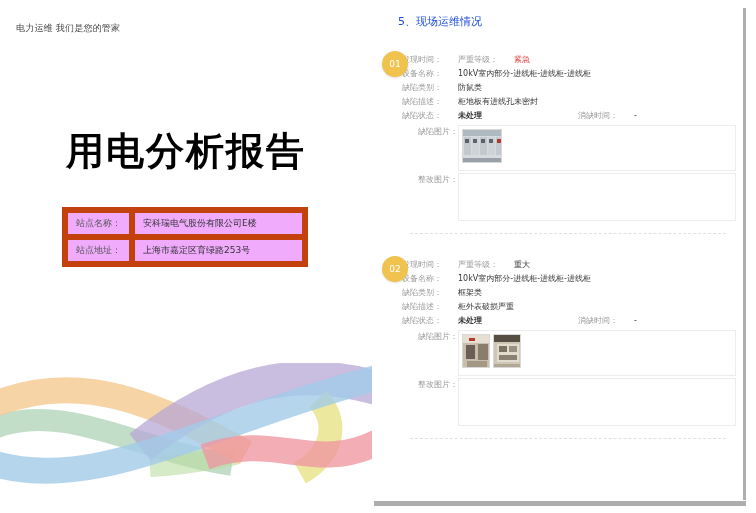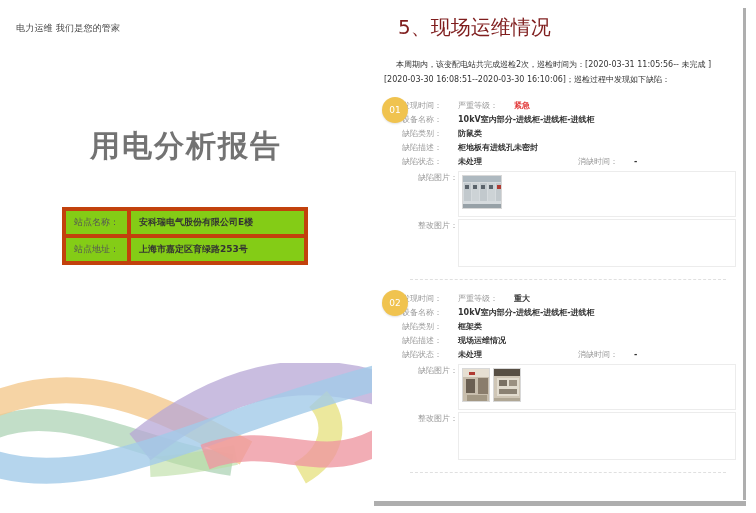--- a/index.html
+++ b/index.html
@@ -4,39 +4,39 @@
 <style>
   * { margin:0; padding:0; box-sizing:border-box; }
   html,body { width:756px; height:513px; background:#ffffff; overflow:hidden;
               font-family:"DejaVu Sans","Liberation Sans",sans-serif; color:#333; }
   .stage { position:relative; width:756px; height:513px; background:#fff; }
 
   
   .page-left { position:absolute; left:0; top:0; width:372px; height:496px; background:#fff; overflow:hidden; }
   .brand { position:absolute; left:16px; top:22px; font-size:9px; color:#444; letter-spacing:.2px; }
   .cover-title { position:absolute; left:0; top:126px; width:100%; text-align:center;
-                 font-size:30px; font-weight:bold; color:#737373; letter-spacing:2px; }
+                 font-size:38px; font-weight:bold; color:#000000; letter-spacing:2px; }
   .info-table { position:absolute; left:62px; top:207px; width:246px; border-collapse:collapse; }
-  .info-table td { border:4px solid #c2410c; font-size:9px; height:27px; padding:0 8px; background:#84cc16; }
+  .info-table td { border:6px solid #c2410c; font-size:9px; height:27px; padding:0 8px; background:#f0abfc; }
   .info-table td.lbl { width:58px; color:#555; white-space:nowrap; }
   .info-table td.val { color:#333; }
   .waves { position:absolute; left:0; bottom:7px; width:372px; height:126px; }
 
   
   .page-right { position:absolute; left:374px; top:0; width:372px; height:513px; background:#fff; }
-  .section-title { margin:14px 0 16px 24px; font-size:20px; font-weight:500; color:#7f1d1d; }
+  .section-title { margin:14px 0 10px 24px; font-size:11px; font-weight:500; color:#1d4ed8; }
   .intro { margin:2px 10px 0 10px; font-size:8px; line-height:15px; color:#333; text-indent:12px; }
 
-  .defect { position:relative; margin-top:12px; padding:0 10px 0 28px; }
+  .defect { position:relative; margin-top:24px; padding:0 10px 0 28px; }
   .badge { position:absolute; left:8px; top:-2px; width:26px; height:26px; border-radius:50%;
            background:#f0c34f; color:#fff; font-size:9px; display:flex; align-items:center;
            justify-content:center; box-shadow:0 1px 2px rgba(0,0,0,.12); }
   .row { display:flex; align-items:baseline; font-size:8px; line-height:14px; }
   .lbl { width:56px; flex:0 0 56px; color:#9a9a9a; }
-  .val { font-weight:bold; color:#333; }
+  .val { font-weight:normal; color:#333; }
   .val.colw { flex:0 0 120px; font-weight:bold; }
   .sev-urgent { color:#e23b3b; }
   .sev-major  { color:#333; }
   .photo-row { display:flex; align-items:flex-start; font-size:8px; line-height:14px; margin-top:2px;text-align:right; }
   .photo-box { flex:1 1 auto; border:1px solid #ececec; min-height:46px; padding:3px; display:flex; gap:3px; background:#fff; }
   .photo-box.empty { min-height:48px; }
   .thumb { display:block; border:1px solid #d8d8d8; }
   .dashed-sep { border-top:1px dashed #e0e0e0; margin:12px 10px 0 8px; }
 
   
@@ -71,21 +71,20 @@
       <path d="M-8,42 C80,6 155,40 246,90" stroke="#f4c98f" stroke-width="26" opacity="0.8"></path>
       <path d="M140,84 C225,16 300,2 380,26" stroke="#b7a7d6" stroke-width="34" opacity="0.75"></path>
       <path d="M300,110 C332,92 340,60 318,36" stroke="#e9e48c" stroke-width="24" opacity="0.85"></path>
       <path d="M-8,100 C95,132 205,60 380,14" stroke="#a3cbe9" stroke-width="26" opacity="0.8"></path>
       <path d="M205,94 C275,68 315,112 380,78" stroke="#ee96a0" stroke-width="26" opacity="0.78"></path>
     </svg>
   </div>
 
   <div class="page-right">
     <h2 class="section-title">5、现场运维情况</h2>
-    <p class="intro">本周期内，该变配电站共完成巡检2次，巡检时间为：[2020-03-31 11:05:56-- 未完成 ] [2020-03-30 16:08:51--2020-03-30 16:10:06]；巡检过程中发现如下缺陷：</p>
 
     <div class="defect">
       <div class="badge">01</div>
       <div class="row">
         <span class="lbl">发现时间：</span>
         <span class="lbl">严重等级：</span>
         <span class="val sev-urgent">紧急</span>
       </div>
       <div class="row">
         <span class="lbl">设备名称：</span>
@@ -142,21 +141,21 @@
       <div class="row">
         <span class="lbl">设备名称：</span>
         <span class="val">10kV室内部分-进线柜-进线柜-进线柜</span>
       </div>
       <div class="row">
         <span class="lbl">缺陷类别：</span>
         <span class="val">框架类</span>
       </div>
       <div class="row">
         <span class="lbl">缺陷描述：</span>
-        <span class="val">现场运维情况</span>
+        <span class="val">柜外表破损严重</span>
       </div>
       <div class="row">
         <span class="lbl">缺陷状态：</span>
         <span class="val colw">未处理</span>
         <span class="lbl">消缺时间：</span>
         <span class="val">-</span>
       </div>
       <div class="photo-row">
         <span class="lbl">缺陷图片：</span>
         <div class="photo-box">

